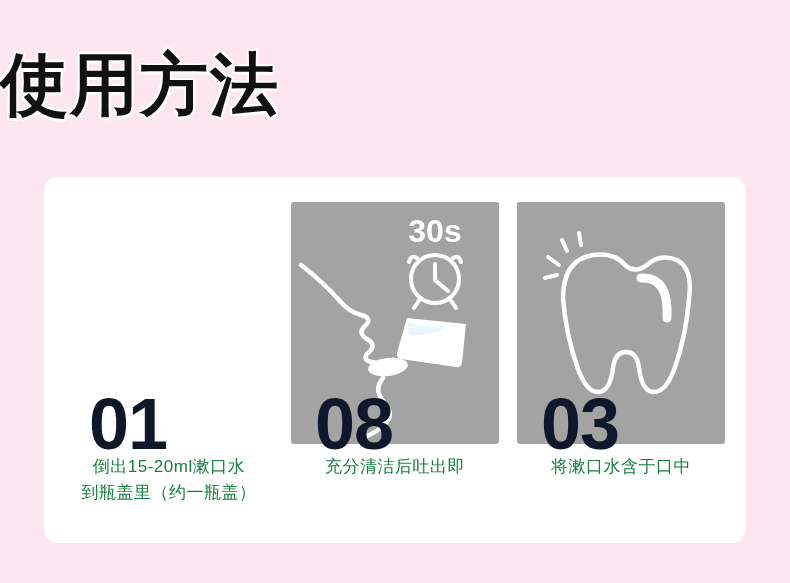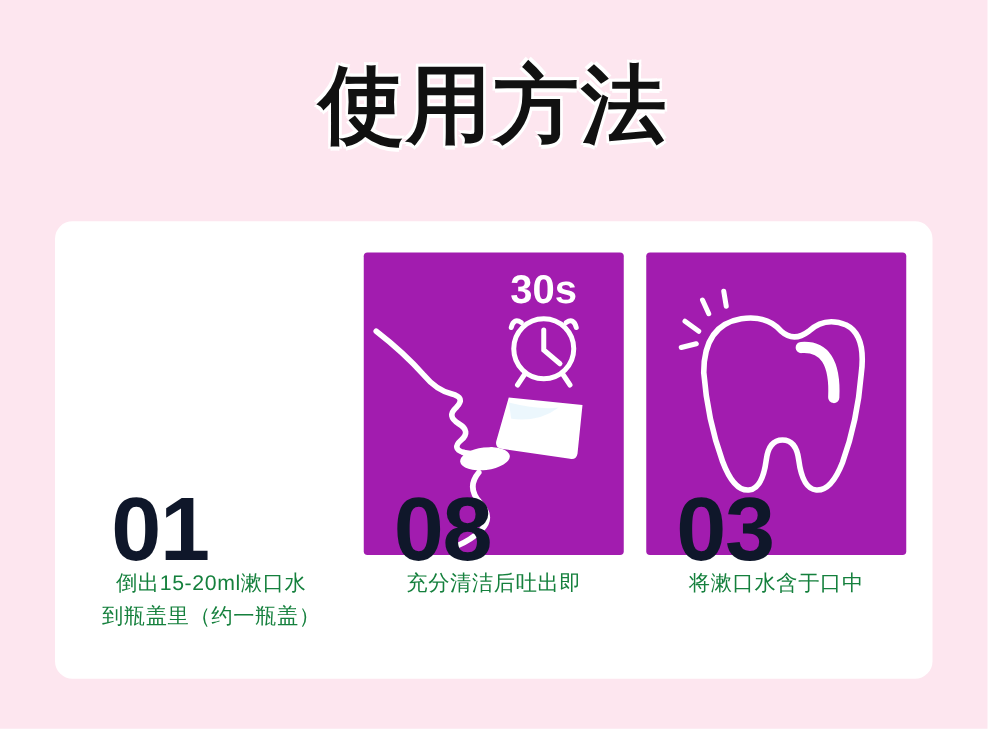--- a/index.html
+++ b/index.html
@@ -14,21 +14,21 @@
     overflow: hidden;
     position: relative;
   }
 
   
   #page-title {
     position: absolute;
     left: 0;
     top: 46px;
     width: 790px;
-    text-align: center;
+    text-align: left;
     font-size: 68px;
     line-height: 76px;
     font-weight: bold;
     color: #111111;
     letter-spacing: 2px;
     text-shadow:
        2px  2px 0 #ffffff,
       -2px  2px 0 #ffffff,
        2px -2px 0 #ffffff,
       -2px -2px 0 #ffffff,
@@ -63,21 +63,21 @@
     width: 208px;
     height: 318px;
   }
 
   .step-illustration {
     position: absolute;
     left: 0;
     top: 0;
     width: 208px;
     height: 242px;
-    background: #a21caf;
+    background: #a3a3a3;
     border-radius: 3px;
     overflow: hidden;
   }
   .step-illustration svg {
     display: block;
     width: 208px;
     height: 242px;
   }
 
   .step-number {

